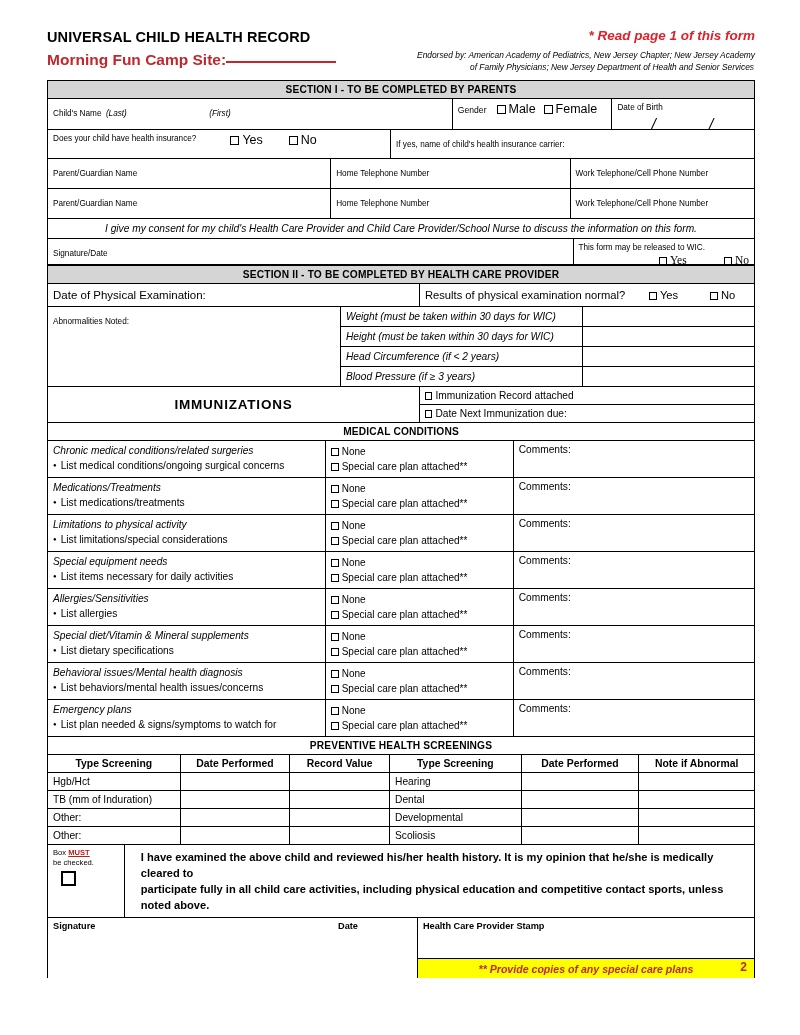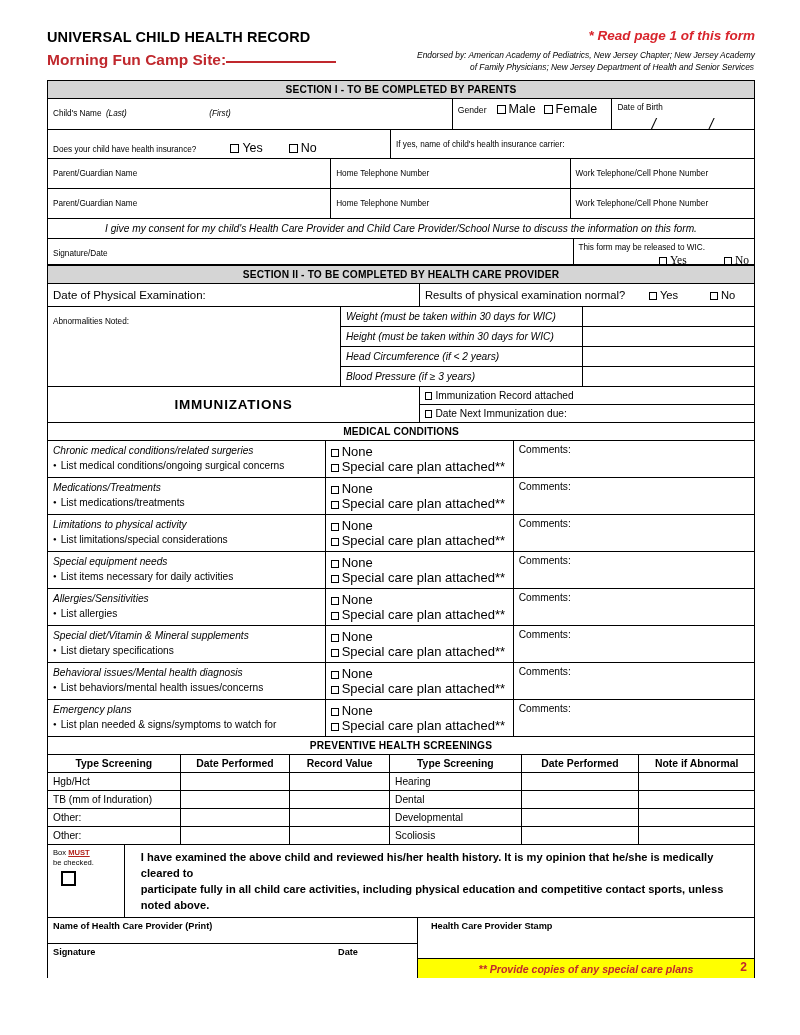--- a/index.html
+++ b/index.html
@@ -114,21 +114,21 @@
 
   
   .sec1-name { width: 405px; }
   .sec1-gender { width: 160px; }
   .sec1-dob { width: 143px; }
   .gender-wrap { display: flex; align-items: baseline; }
   .gender-lbl { font-size: 8.6px; margin-right: 6px; padding-top:1px;}
   .slashrow { font-size: 15px; text-align:center; letter-spacing: 1px; margin-top: 2px;}
   .slashrow span { display:inline-block; font-style: italic; }
 
-  .ins-q { width: 343px; display:flex; align-items:flex-end; }
+  .ins-q { width: 343px; display:flex; align-items:flex-start; }
   .ins-carrier { width: 365px; }
 
   .pg-name { width: 283px; }
   .pg-home { width: 240px; }
   .pg-work { width: 185px; }
 
   .consent {
     text-align: center;
     font-style: italic;
     font-size: 10.2px;
@@ -156,21 +156,21 @@
   .imm-checks .r1 { border-bottom: 1.2px solid #000; padding: 3px 5px; font-size: 10.2px; }
   .imm-checks .r2 { padding: 3px 5px; font-size: 10.2px; }
 
   
   .mc-desc { width: 278px; }
   .mc-opts { width: 188px; }
   .mc-comm { width: 242px; font-size: 10.2px; }
   .mc-title { font-style: italic; font-size: 10.2px; line-height: 14px; }
   .mc-bullet { font-size: 10.2px; line-height: 14px; }
   .mc-bullet::before { content: "\25CF"; font-size: 6px; vertical-align: 2px; margin-right: 4px; }
-  .mc-opt { font-size: 13px; line-height: 15px; }
+  .mc-opt { font-size: 10px; line-height: 15px; }
   .scr-c { box-sizing: border-box; padding: 3px 5px; font-size: 10.2px; }
   .scr-c + .scr-c { border-left: 1.2px solid #000; }
   .scr-w1 { width: 132px; }
   .scr-w2 { width: 110px; }
   .scr-w3 { width: 100px; }
   .scr-w4 { width: 132px; }
   .scr-w5 { width: 118px; }
   .scr-w6 { width: 116px; }
   .scr-head { font-weight: bold; text-align: center; font-size: 10.4px; }
   .lead-sub { font-size: 8.6px; }
@@ -180,21 +180,21 @@
   .att-box .t1 { font-size: 7.6px; line-height: 10px; }
   .att-box .must { color: #b3231c; font-weight: bold; text-decoration: underline; }
   .att-sq { width: 15px; height: 15px; border: 2px solid #000; margin: 3px 0 0 8px; box-sizing: border-box;}
   .att-text { width: 632px; font-size: 11.1px; font-weight: bold; line-height: 16px; padding: 4px 6px 4px 16px; box-sizing: border-box;}
 
   .prov-left { width: 370px; }
   .prov-right { width: 338px; }
   .prov-l-r1 { height: 26px; border-bottom: 1.2px solid #000; padding: 3px 5px; box-sizing:border-box; font-size: 9.2px; font-weight:bold;}
   .prov-l-r2 { height: 34px; padding: 3px 5px; box-sizing:border-box; font-size: 9.2px; font-weight:bold; position: relative;}
   .prov-l-r2 .date { position:absolute; left: 290px; top: 3px; }
-  .prov-r-top { height: 40px; padding: 3px 5px; box-sizing:border-box; font-size: 9.2px; font-weight: bold; margin-left: 8px;}
+  .prov-r-top { height: 40px; padding: 3px 5px; box-sizing:border-box; font-size: 9.2px; font-weight: bold;}
   .prov-r-bot {
     height: 20px;
     background: #ffff00;
     border-top: 1.2px solid #000;
     font-size: 10.6px;
     font-style: italic;
     font-weight: bold;
     color: #c0282d;
     display: flex;
     align-items: center;
@@ -517,23 +517,20 @@
         <div class="att-sq"></div>
       </div>
       <div class="cell att-text">
         <div>I have examined the above child and reviewed his/her health history.  It is my opinion that he/she is medically cleared to</div>
         <div>participate fully in all child care activities, including physical education and competitive contact sports, unless noted above.</div>
       </div>
     </div>
 
     <div class="row noborder">
       <div class="cell prov-left" style="padding:0;">
-        <div class="prov-l-r1">
-          <span>Name of Health Care Provider (Print)</span>
-        </div>
         <div class="prov-l-r2">
           <span>Signature</span>
           <span class="date">Date</span>
         </div>
       </div>
       <div class="cell prov-right" style="padding:0;">
         <div class="prov-r-top">
           <span>Health Care Provider Stamp</span>
         </div>
         <div class="prov-r-bot">

